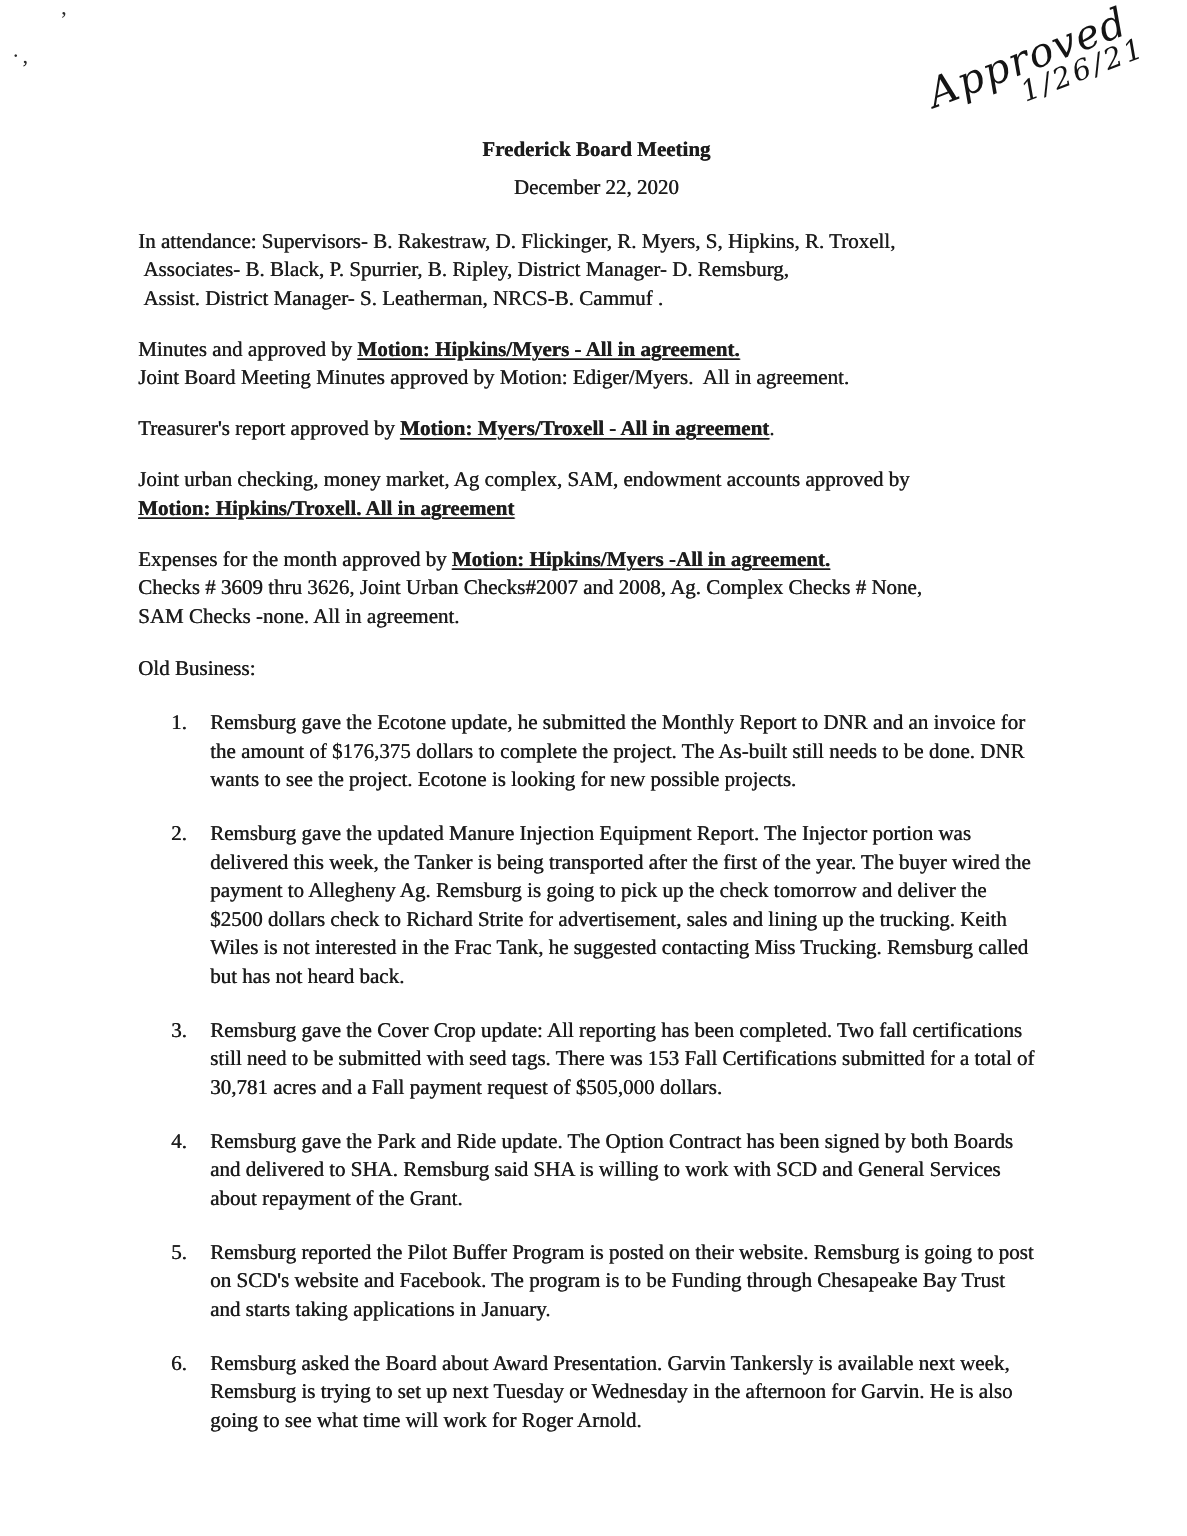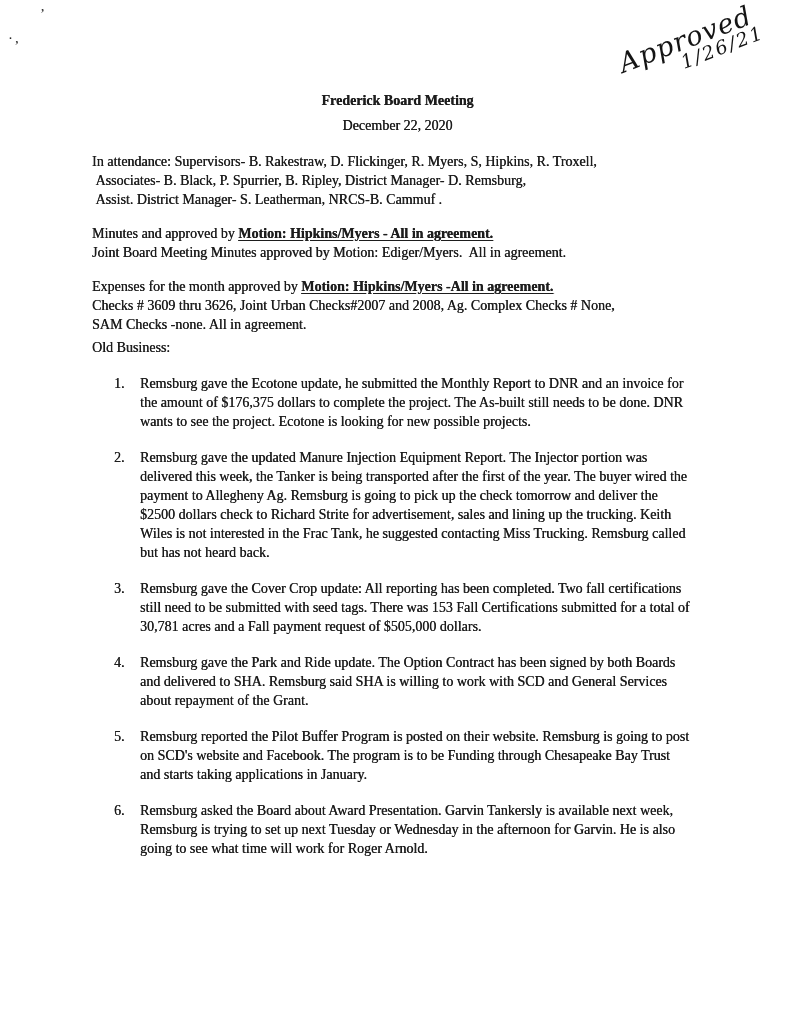--- a/index.html
+++ b/index.html
@@ -22,21 +22,21 @@
     font-size: 14px;
     line-height: 19px;
     text-shadow: 0.3px 0 0 currentColor;
   }
   .title-block { text-align: center; margin-top: 88px; }
   .doc-title { font-size: 14px; font-weight: bold; line-height: 26px; }
   .doc-date  { font-size: 14px; line-height: 23px; }
   .para { margin-top: 15px; }
   .line { white-space: pre-wrap; }
   .u { text-decoration: underline; text-underline-offset: 2px; font-weight: bold; }
-  .ob-heading { margin-top: 4px; }
+  .ob-heading { margin-top: 16px; }
   .ob-list { margin-top: 4px; padding-left: 22px; }
   .li-row { display: flex; margin-top: 17px; }
   .li-num { width: 26px; flex: 0 0 26px; }
   .li-text { flex: 1; white-space: pre-line; }
   
   .stamp {
     position: absolute;
     top: 22px; right: 28px;
     transform: rotate(-21deg);
     transform-origin: center;
@@ -74,21 +74,28 @@
       <div class="line">In attendance: Supervisors- B. Rakestraw, D. Flickinger, R. Myers, S, Hipkins, R. Troxell,
  Associates- B. Black, P. Spurrier, B. Ripley, District Manager- D. Remsburg,
  Assist. District Manager- S. Leatherman, NRCS-B. Cammuf .</div>
     </div>
 
     <div class="para">
       <div class="line"><span>Minutes and approved by </span><span class="u">Motion: Hipkins/Myers - All in agreement.</span></div>
       <div class="line">Joint Board Meeting Minutes approved by Motion: Ediger/Myers.  All in agreement.</div>
     </div>
 
+    <div class="para">
+      <div class="line"><span>Treasurer's report approved by </span><span class="u">Motion: Myers/Troxell - All in agreement</span><span>.</span></div>
+    </div>
 
+    <div class="para">
+      <div class="line">Joint urban checking, money market, Ag complex, SAM, endowment accounts approved by</div>
+      <div class="line"><span class="u">Motion: Hipkins/Troxell. All in agreement</span></div>
+    </div>
 
     <div class="para">
       <div class="line"><span>Expenses for the month approved by </span><span class="u">Motion: Hipkins/Myers -All in agreement.</span></div>
       <div class="line">Checks # 3609 thru 3626, Joint Urban Checks#2007 and 2008, Ag. Complex Checks # None,</div>
       <div class="line">SAM Checks -none. All in agreement.</div>
     </div>
 
     <div class="ob-heading">Old Business:</div>
 
     <div class="ob-list">

